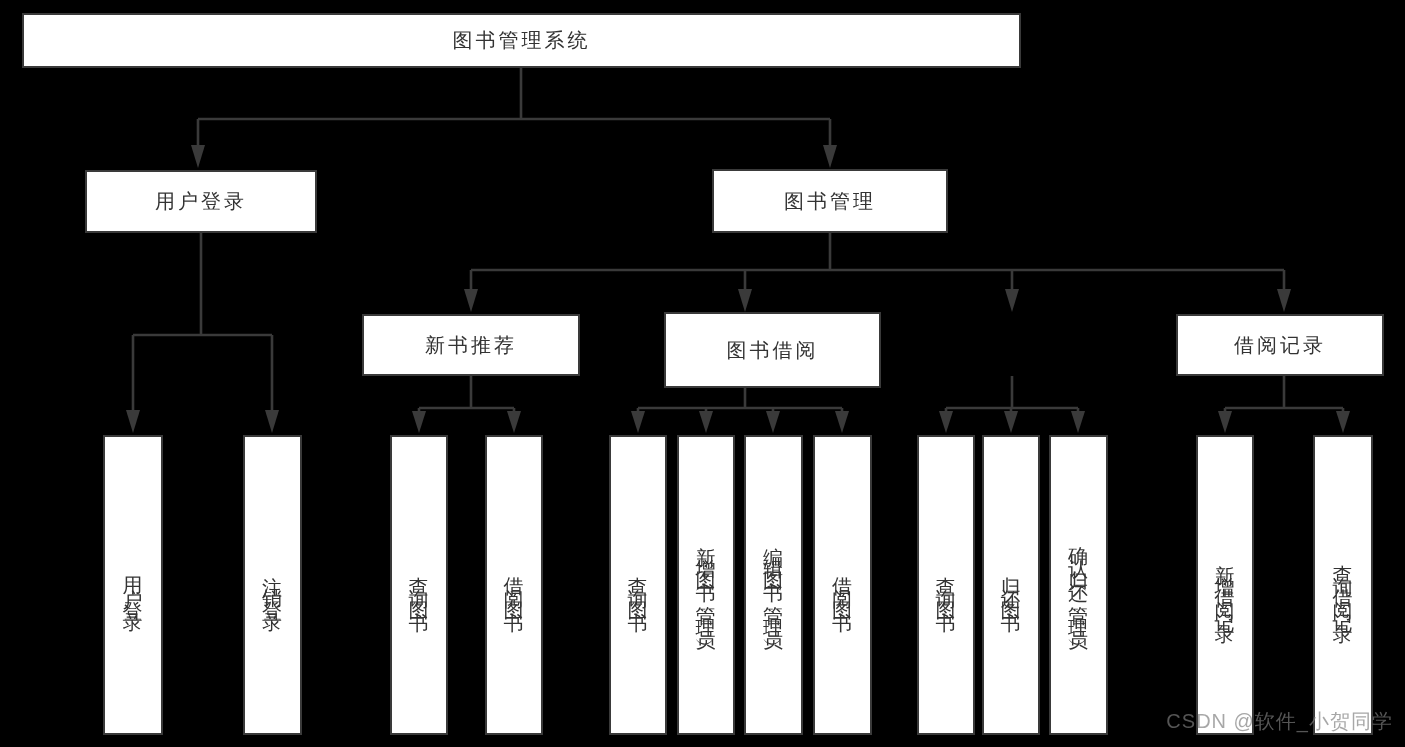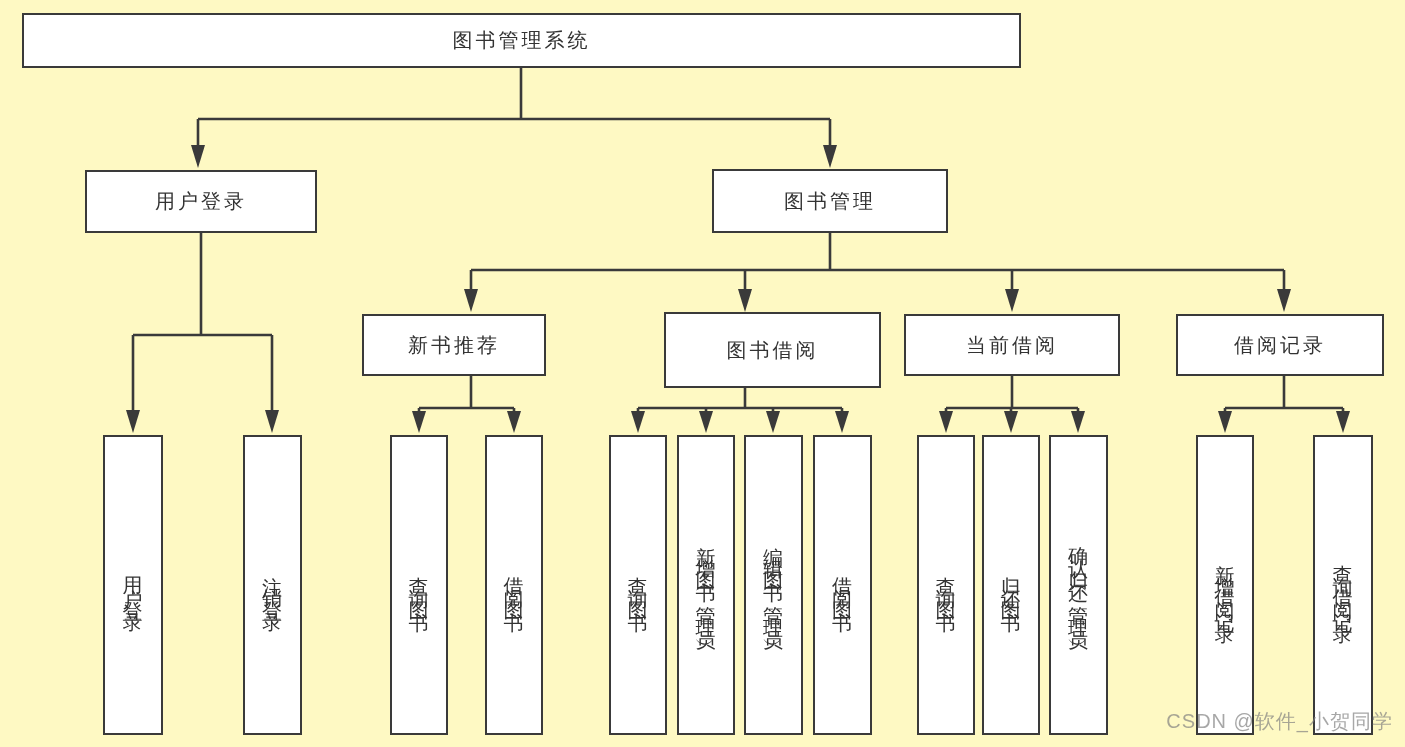--- a/index.html
+++ b/index.html
@@ -1,19 +1,19 @@
 <!DOCTYPE html>
 <html><head>
 <meta charset="utf-8">
 <style>
   html,body{margin:0;padding:0;background:#ffffff;}
   #stage{
     position:relative;
     width:1405px;height:747px;
-    background:#fef9c3;
+    background:#000000;
     font-family:"Liberation Sans", sans-serif;
     overflow:hidden;
     text-decoration:underline;
   }
   #connectors{position:absolute;left:0;top:0;width:1405px;height:747px;}
   .node{
     position:absolute;
     box-sizing:border-box;
     border:2.5px solid #3a3a3a;
     background:#ffffff;
@@ -37,21 +37,21 @@
     text-orientation:mixed;
     font-size:20px;
     letter-spacing:12px;
     line-height:1;
     color:#333333;
   }
   
   .n-root{left:22px;top:13px;width:999px;height:55px;}
   .n-user-login{left:85px;top:170px;width:232px;height:63px;}
   .n-book-mgmt{left:712px;top:169px;width:236px;height:64px;text-align:center;}
-  .n-new-books{left:362px;top:314px;width:184px;height:62px;}
+  .n-new-books{left:362px;top:314px;width:218px;height:62px;}
   .n-book-borrow{left:637px;top:312px;width:217px;height:76px;margin-left:27px;}
   .n-current-borrow{left:904px;top:314px;width:216px;height:62px;}
   .n-borrow-records{left:1176px;top:314px;width:208px;height:62px;}
   
   .l-user-login{left:103px;width:60px;}
   .l-logout{left:243px;width:59px;}
   .l-nb-query{left:390px;width:58px;}
   .l-nb-borrow{left:485px;width:58px;}
   .l-bb-query{left:609px;width:58px;}
   .l-bb-add{left:677px;width:58px;}
@@ -155,21 +155,20 @@
     </g>
   </svg>
 
   <div class="node n-root">图书管理系统</div>
 
   <div class="node n-user-login">用户登录</div>
   <div class="node n-book-mgmt">图书管理</div>
 
   <div class="node n-new-books">新书推荐</div>
   <div class="node n-book-borrow">图书借阅</div>
-  <div class="node n-current-borrow">当前借阅</div>
   <div class="node n-borrow-records">借阅记录</div>
 
   <div class="leaf l-user-login">
     <span class="vtext">用户登录</span>
   </div>
   <div class="leaf l-logout">
     <span class="vtext">注销登录</span>
   </div>
   <div class="leaf l-nb-query">
     <span class="vtext">查询图书</span>

